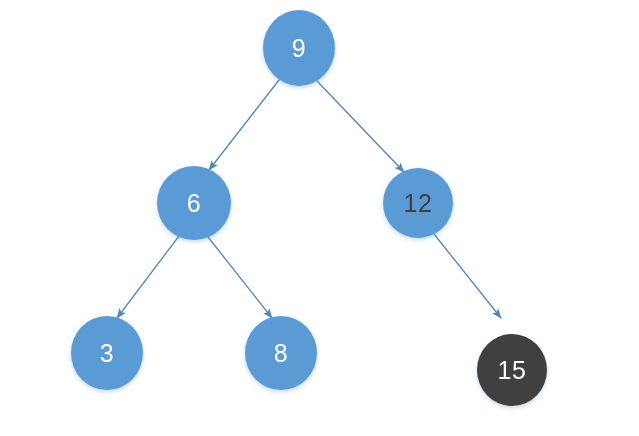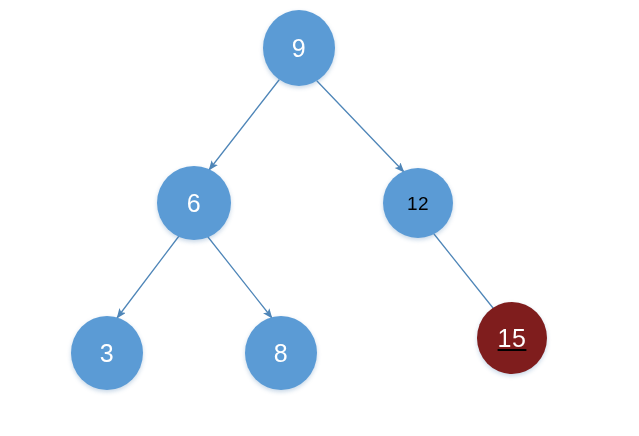--- a/index.html
+++ b/index.html
@@ -64,26 +64,26 @@
   </svg>
 
   <div id="nodes-group">
       <div class="tree-node" style="left: 263px; top: 10px; width: 72px; height: 76px; background: rgb(91, 155, 213);">
         <span class="node-label" style="font-size: 25px; color: rgb(255, 255, 255);">9</span>
       </div>
       <div class="tree-node" style="left: 157px; top: 166px; width: 74px; height: 74px; background: rgb(91, 155, 213);">
         <span class="node-label" style="font-size: 25px; color: rgb(255, 255, 255);">6</span>
       </div>
       <div class="tree-node" style="left: 383px; top: 168px; width: 70px; height: 70px; background: rgb(91, 155, 213);">
-        <span class="node-label" style="font-size: 19px; color: #000000;">12</span>
+        <span class="node-label" style="font-size: 25px; color: #404040;">12</span>
       </div>
       <div class="tree-node" style="left: 71px; top: 316px; width: 72px; height: 74px; background: rgb(91, 155, 213);">
         <span class="node-label" style="font-size: 25px; color: rgb(255, 255, 255);">3</span>
       </div>
       <div class="tree-node" style="left: 245px; top: 316px; width: 72px; height: 74px; background: rgb(91, 155, 213);">
         <span class="node-label" style="font-size: 25px; color: rgb(255, 255, 255);">8</span>
       </div>
-      <div class="tree-node" style="left: 477px; top: 302px; width: 70px; height: 72px; background: #7f1d1d; text-decoration: underline;">
+      <div class="tree-node" style="left: 477px; top: 334px; width: 70px; height: 72px; background: #404040;">
         <span class="node-label" style="font-size: 25px; color: rgb(255, 255, 255);">15</span>
       </div>
     </div>
 
 </div>
 
 </body></html>

